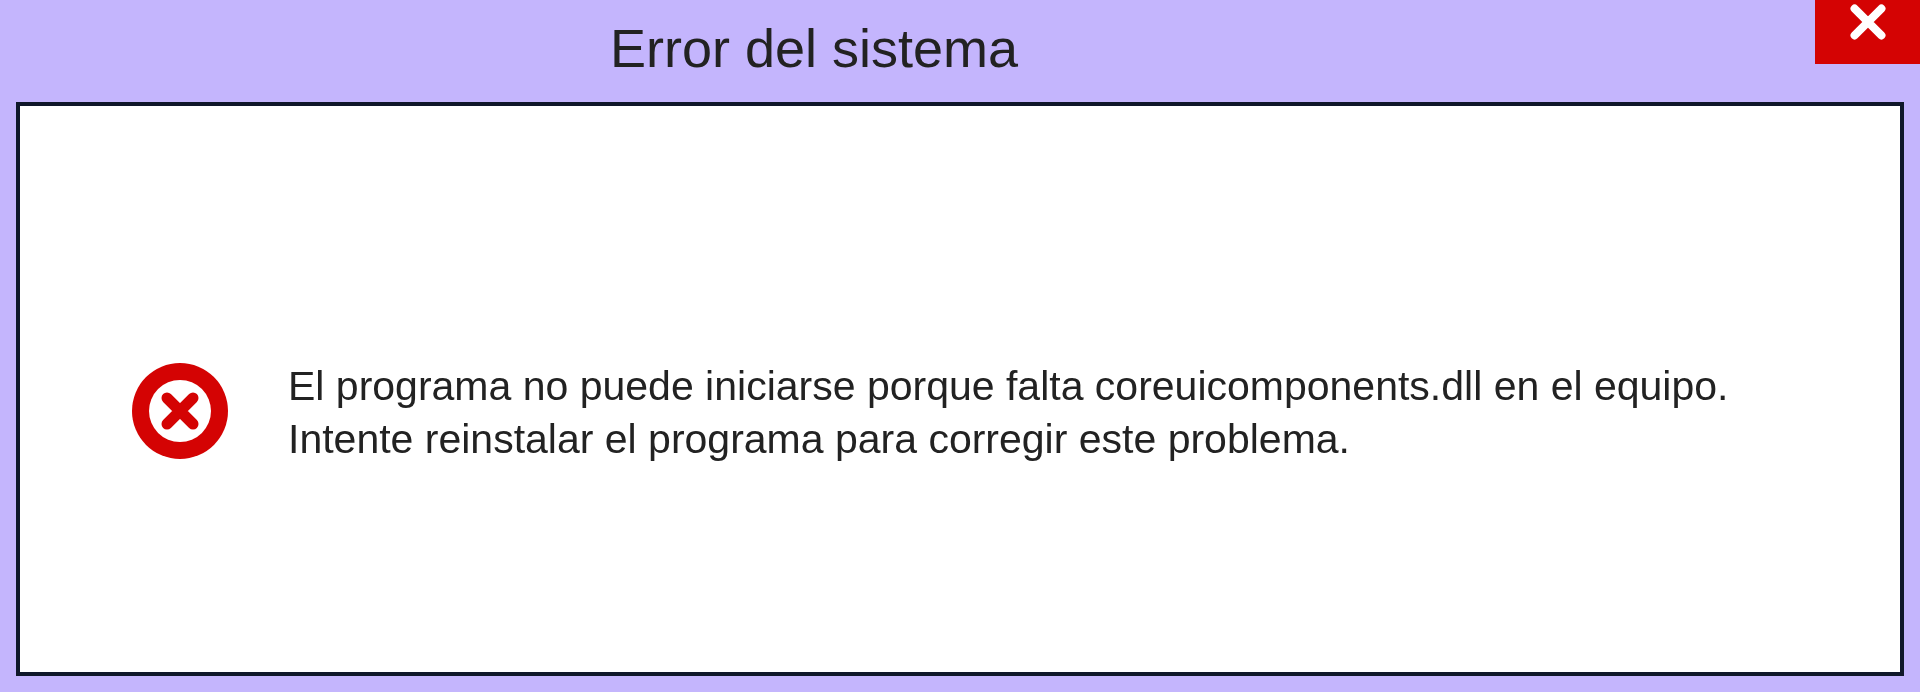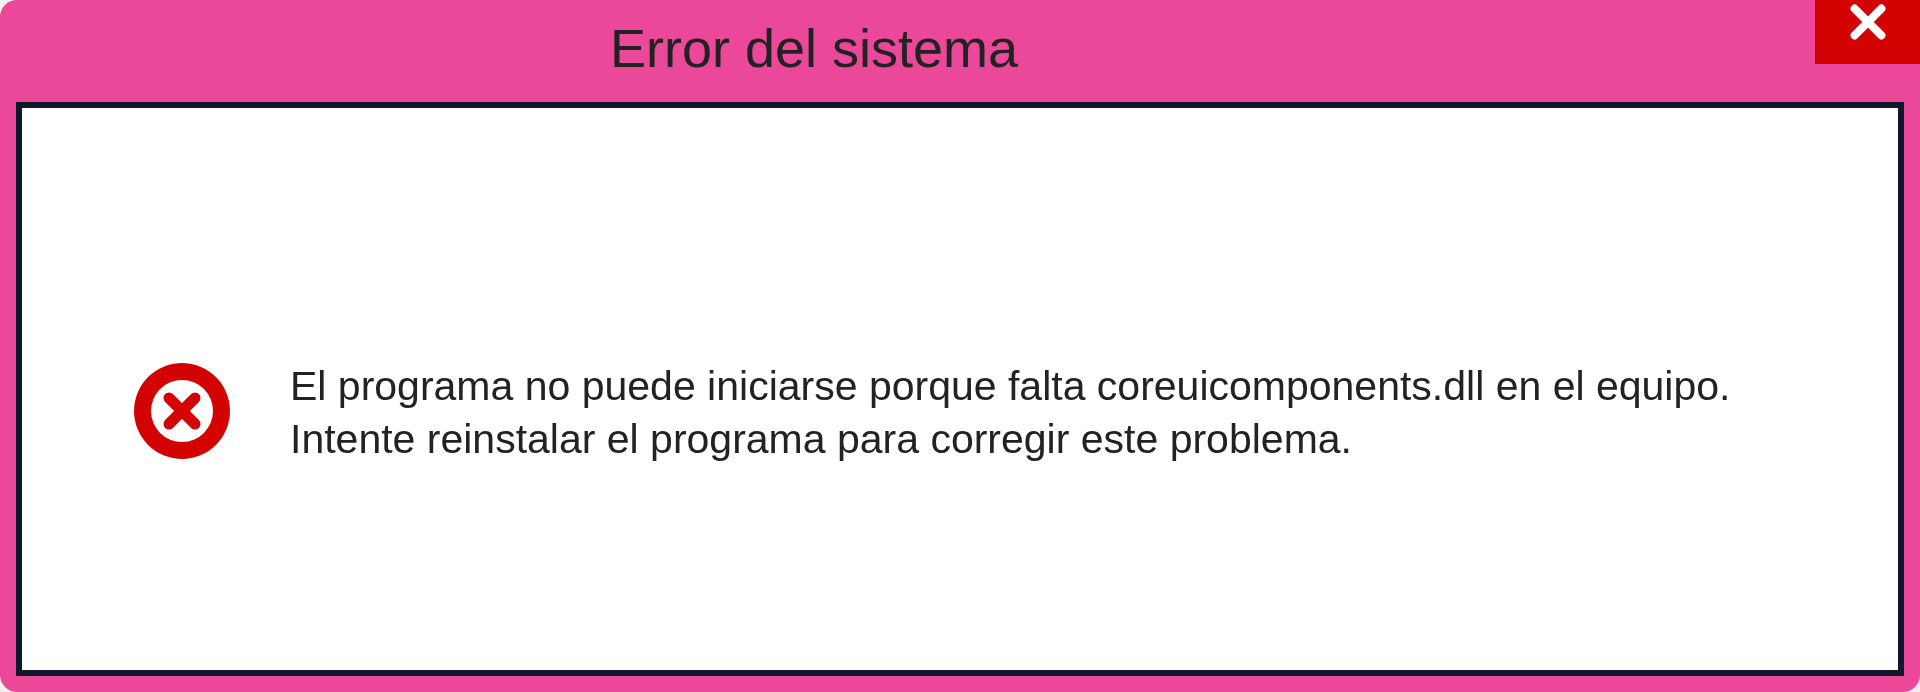--- a/index.html
+++ b/index.html
@@ -10,24 +10,23 @@
     body {
       font-family: "Segoe UI", Arial, sans-serif;
       background: #f0f0f0;
       width: 1920px;
       height: 692px;
       position: relative;
     }
     .dialog {
       position: absolute;
       inset: 0;
-      background: #ec4899;
+      background: #c4b5fd;
       display: flex;
       flex-direction: column;
-      border-radius: 17px;
     }
     .titlebar {
       height: 96px;
       display: flex;
       align-items: center;
       justify-content: space-between;
       padding-left: 0;
     }
     .title-text {
       font-size: 54px;
@@ -47,21 +46,21 @@
       align-self: flex-start;
     }
     .close-btn svg {
       width: 46px;
       height: 46px;
     }
     .content-panel {
       flex: 1;
       margin: 6px 16px 16px 16px;
       background: #ffffff;
-      border: 6px solid #0f172a;
+      border: 4px solid #0f172a;
       position: relative;
       display: flex;
       flex-direction: row;
     }
     .message-row {
       display: flex;
       align-items: center;
       padding: 88px 80px 40px 110px;
       gap: 58px;
       flex: 1;

